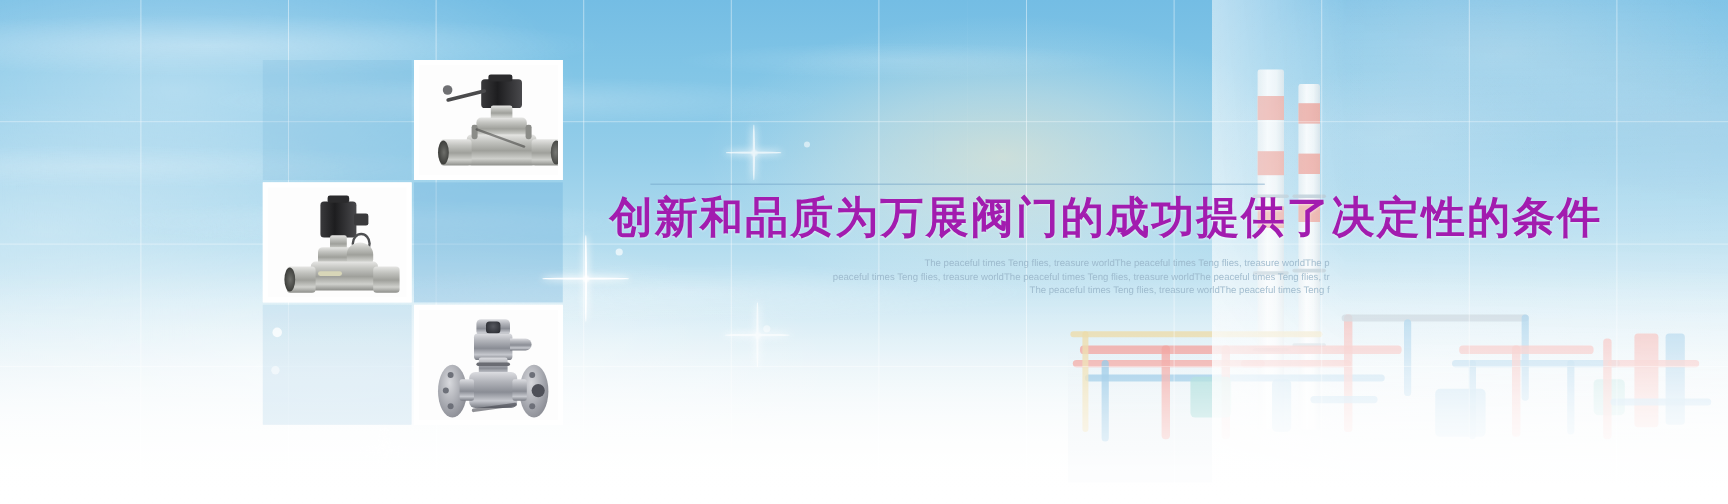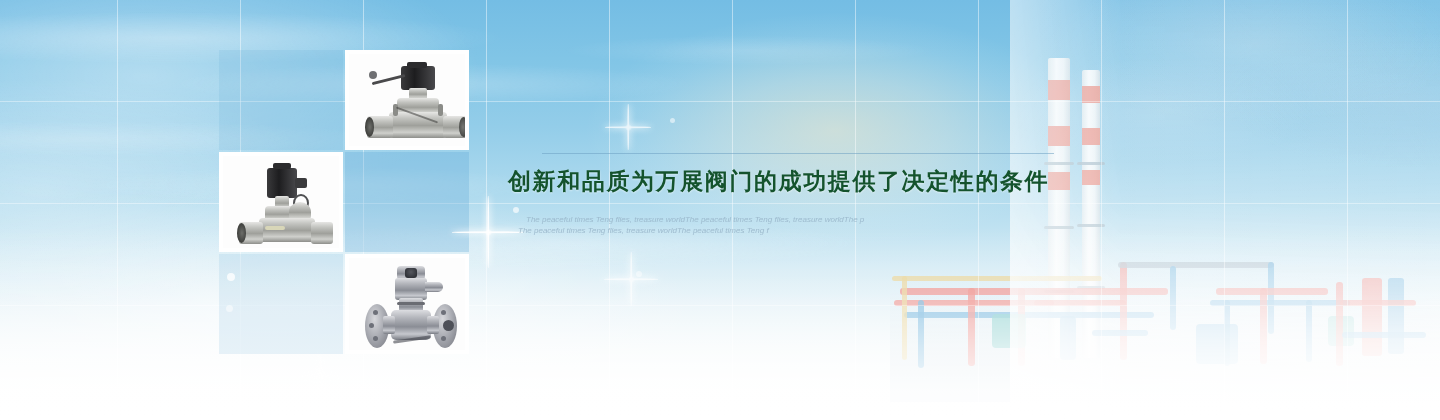--- a/index.html
+++ b/index.html
@@ -256,36 +256,36 @@
     text-shadow: 0 1px 2px rgba(255,255,255,0.55);
   }
   .rule {
     margin: 5px 0 0 34px;
     width: 512px;
     height: 1px;
     background: rgba(110,160,195,0.55);
   }
   .subhead {
     margin: 10px 0 0 0;
-    font-size: 23px;
+    font-size: 36px;
     line-height: 34px;
     font-weight: bold;
     letter-spacing: 1.6px;
-    color: #14532d;
+    color: #a21caf;
     white-space: nowrap;
     text-shadow: 0 1px 2px rgba(255,255,255,0.5);
+    text-align: center;
   }
   .blurb {
     margin: 16px 0 0 0;
     width: 600px;
     color: rgba(150,180,200,0.85);
     font-size: 8px;
     line-height: 11px;
-    text-align: left;
-    font-style: italic;
+    text-align: right;
   }
   .blurb p { margin: 0; white-space: nowrap; }
   .blurb .ln1 { padding-left: 18px; }
   .blurb .ln2 { padding-left: 0px; }
   .blurb .ln3 { padding-left: 10px; }
 </style>
 </head>
 <body>
 
 <div class="banner">
@@ -470,17 +470,18 @@
   <div class="dot" style="left:636px; top:271px; width:6px; height:6px; opacity:0.6;"></div>
 
   <div class="copy">
 
     <div class="rule"></div>
 
     <h2 class="subhead">创新和品质为万展阀门的成功提供了决定性的条件</h2>
 
     <div class="blurb">
       <p class="ln1">The peaceful times Teng flies, treasure worldThe peaceful times Teng flies, treasure worldThe p</p>
+      <p class="ln2">peaceful times Teng flies, treasure worldThe peaceful times Teng flies, treasure worldThe peaceful times Teng flies, tr</p>
       <p class="ln3">The peaceful times Teng flies, treasure worldThe peaceful times Teng f</p>
     </div>
   </div>
 
 </div>
 
 </body></html>

